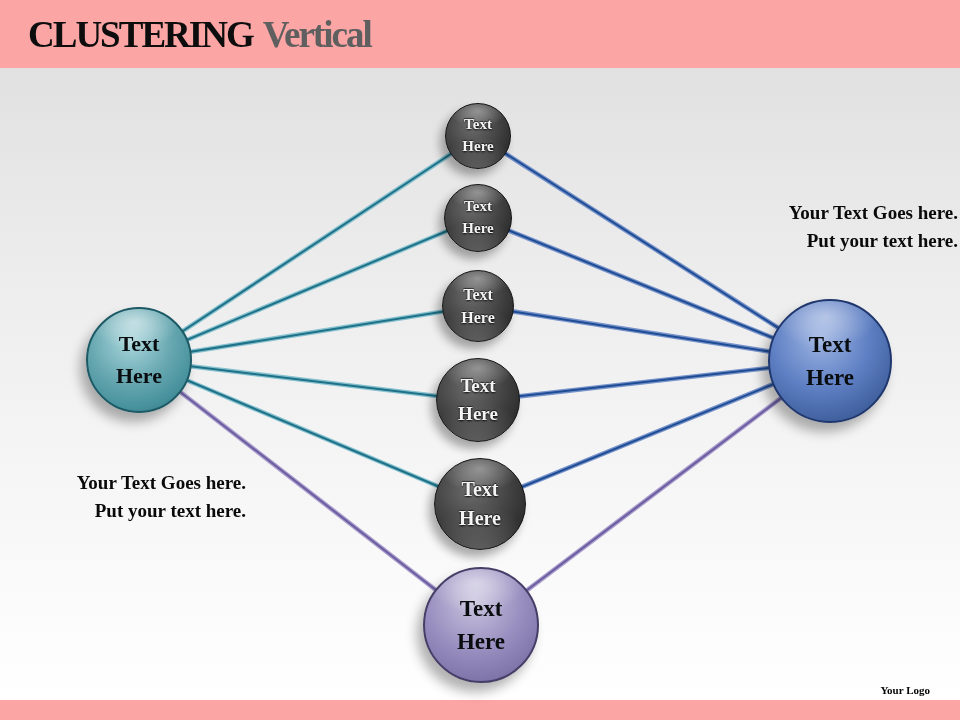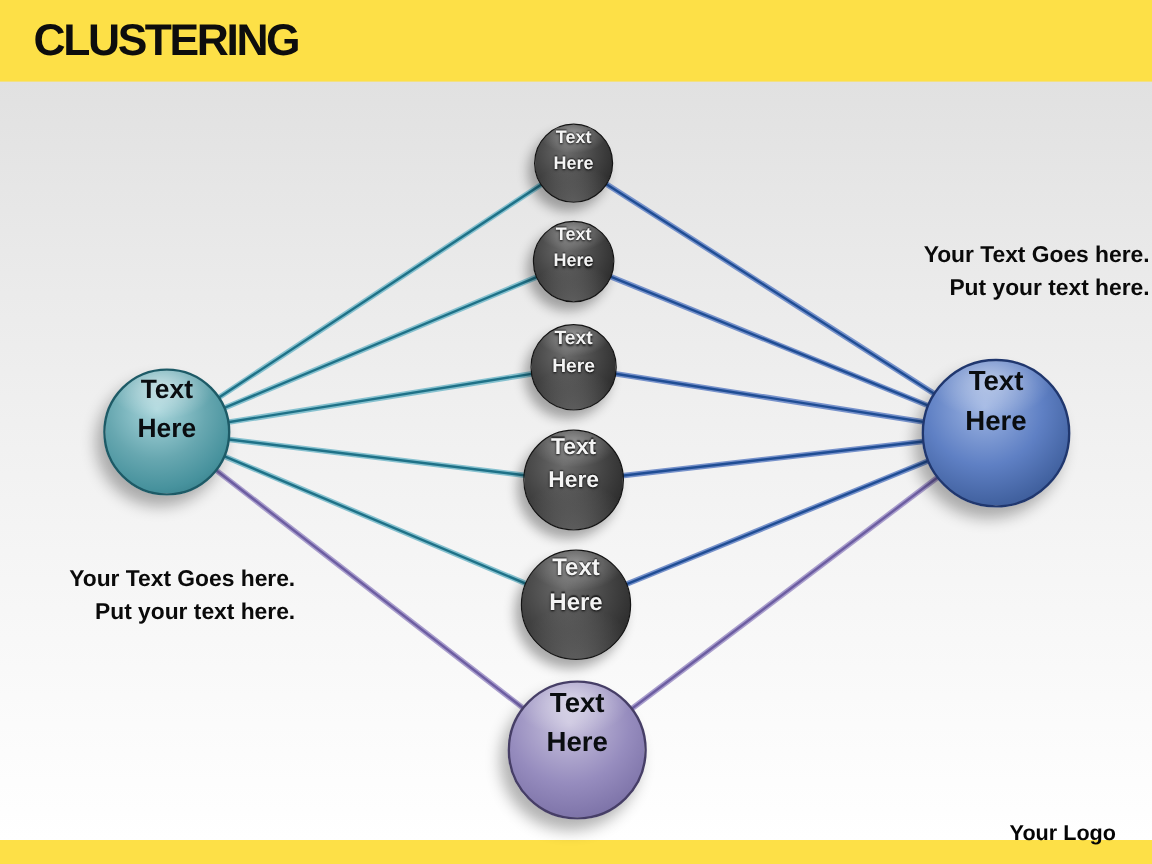--- a/index.html
+++ b/index.html
@@ -1,36 +1,36 @@
 <!DOCTYPE html>
 <html><head>
 <meta charset="utf-8">
 <style>
   html,body{margin:0;padding:0;background:#ffffff;}
   .page{
     position:relative;width:960px;height:720px;overflow:hidden;
-    font-family:Liberation Sans, sans-serif;background:#fde047;
+    font-family:Liberation Serif, serif;background:#fca5a5;
   }
   
   .title{
     position:absolute;left:28px;top:8px;height:52px;display:flex;align-items:center;
     font-size:37px;font-weight:bold;letter-spacing:-2px;white-space:pre;
   }
   .title .t-primary{color:#0d0d0d;}
   .title .t-secondary{color:#5f5f5f;margin-left:10px;}
   
   .stage{
     position:absolute;left:0;top:68px;width:960px;height:632px;
     background:linear-gradient(180deg,#e1e1e1 0%,#ebebeb 28%,#f5f5f5 62%,#ffffff 100%);
   }
   svg.connectors{position:absolute;left:0;top:0;width:960px;height:720px;}
   
   .node{
     position:absolute;border-radius:50%;
-    display:flex;justify-content:center;text-align:center;
+    display:flex;align-items:center;justify-content:center;text-align:center;
     font-weight:bold;box-sizing:border-box;
   }
   .node .lbl{width:3.1em;line-height:1.45;}
   .node-dark{
     background:
       radial-gradient(ellipse 62% 36% at 50% 11%, rgba(255,255,255,.38), rgba(255,255,255,0) 72%),
       radial-gradient(circle at 50% 118%, rgba(150,150,150,.6), rgba(70,70,70,0) 52%),
       radial-gradient(circle at 40% 35%, #6b6b6b, #454545 45%, #2a2a2a 80%, #1b1b1b 100%);
     border:1px solid #141414;color:#f4f4f4;
     text-shadow:0 1px 2px rgba(0,0,0,.9),0 -1px 1px rgba(0,0,0,.6);
@@ -66,30 +66,31 @@
   
   .caption{
     position:absolute;text-align:right;color:#0a0a0a;
     font-size:19px;font-weight:bold;line-height:28px;
   }
   .cap-right{left:708px;top:199px;width:250px;}
   .cap-left{left:8px;top:469px;width:238px;}
   
   .logo{
     position:absolute;right:30px;top:684px;
-    font-size:18px;font-weight:bold;color:#050505;
+    font-size:11px;font-weight:bold;color:#050505;
   }
 </style>
 </head>
 <body>
 
 <div class="page">
 
   <div class="title">
     <span class="t-primary">CLUSTERING</span>
+    <span class="t-secondary">Vertical</span>
   </div>
 
   <div class="stage"></div>
 
   <svg class="connectors" viewBox="0 0 960 720">
 
     <g>
       <line x1="139" y1="360" x2="478" y2="136" stroke="#86c1cf" stroke-width="4.6"></line>
       <line x1="139" y1="360" x2="478" y2="136" stroke="#1e7187" stroke-width="2"></line>
     </g>

